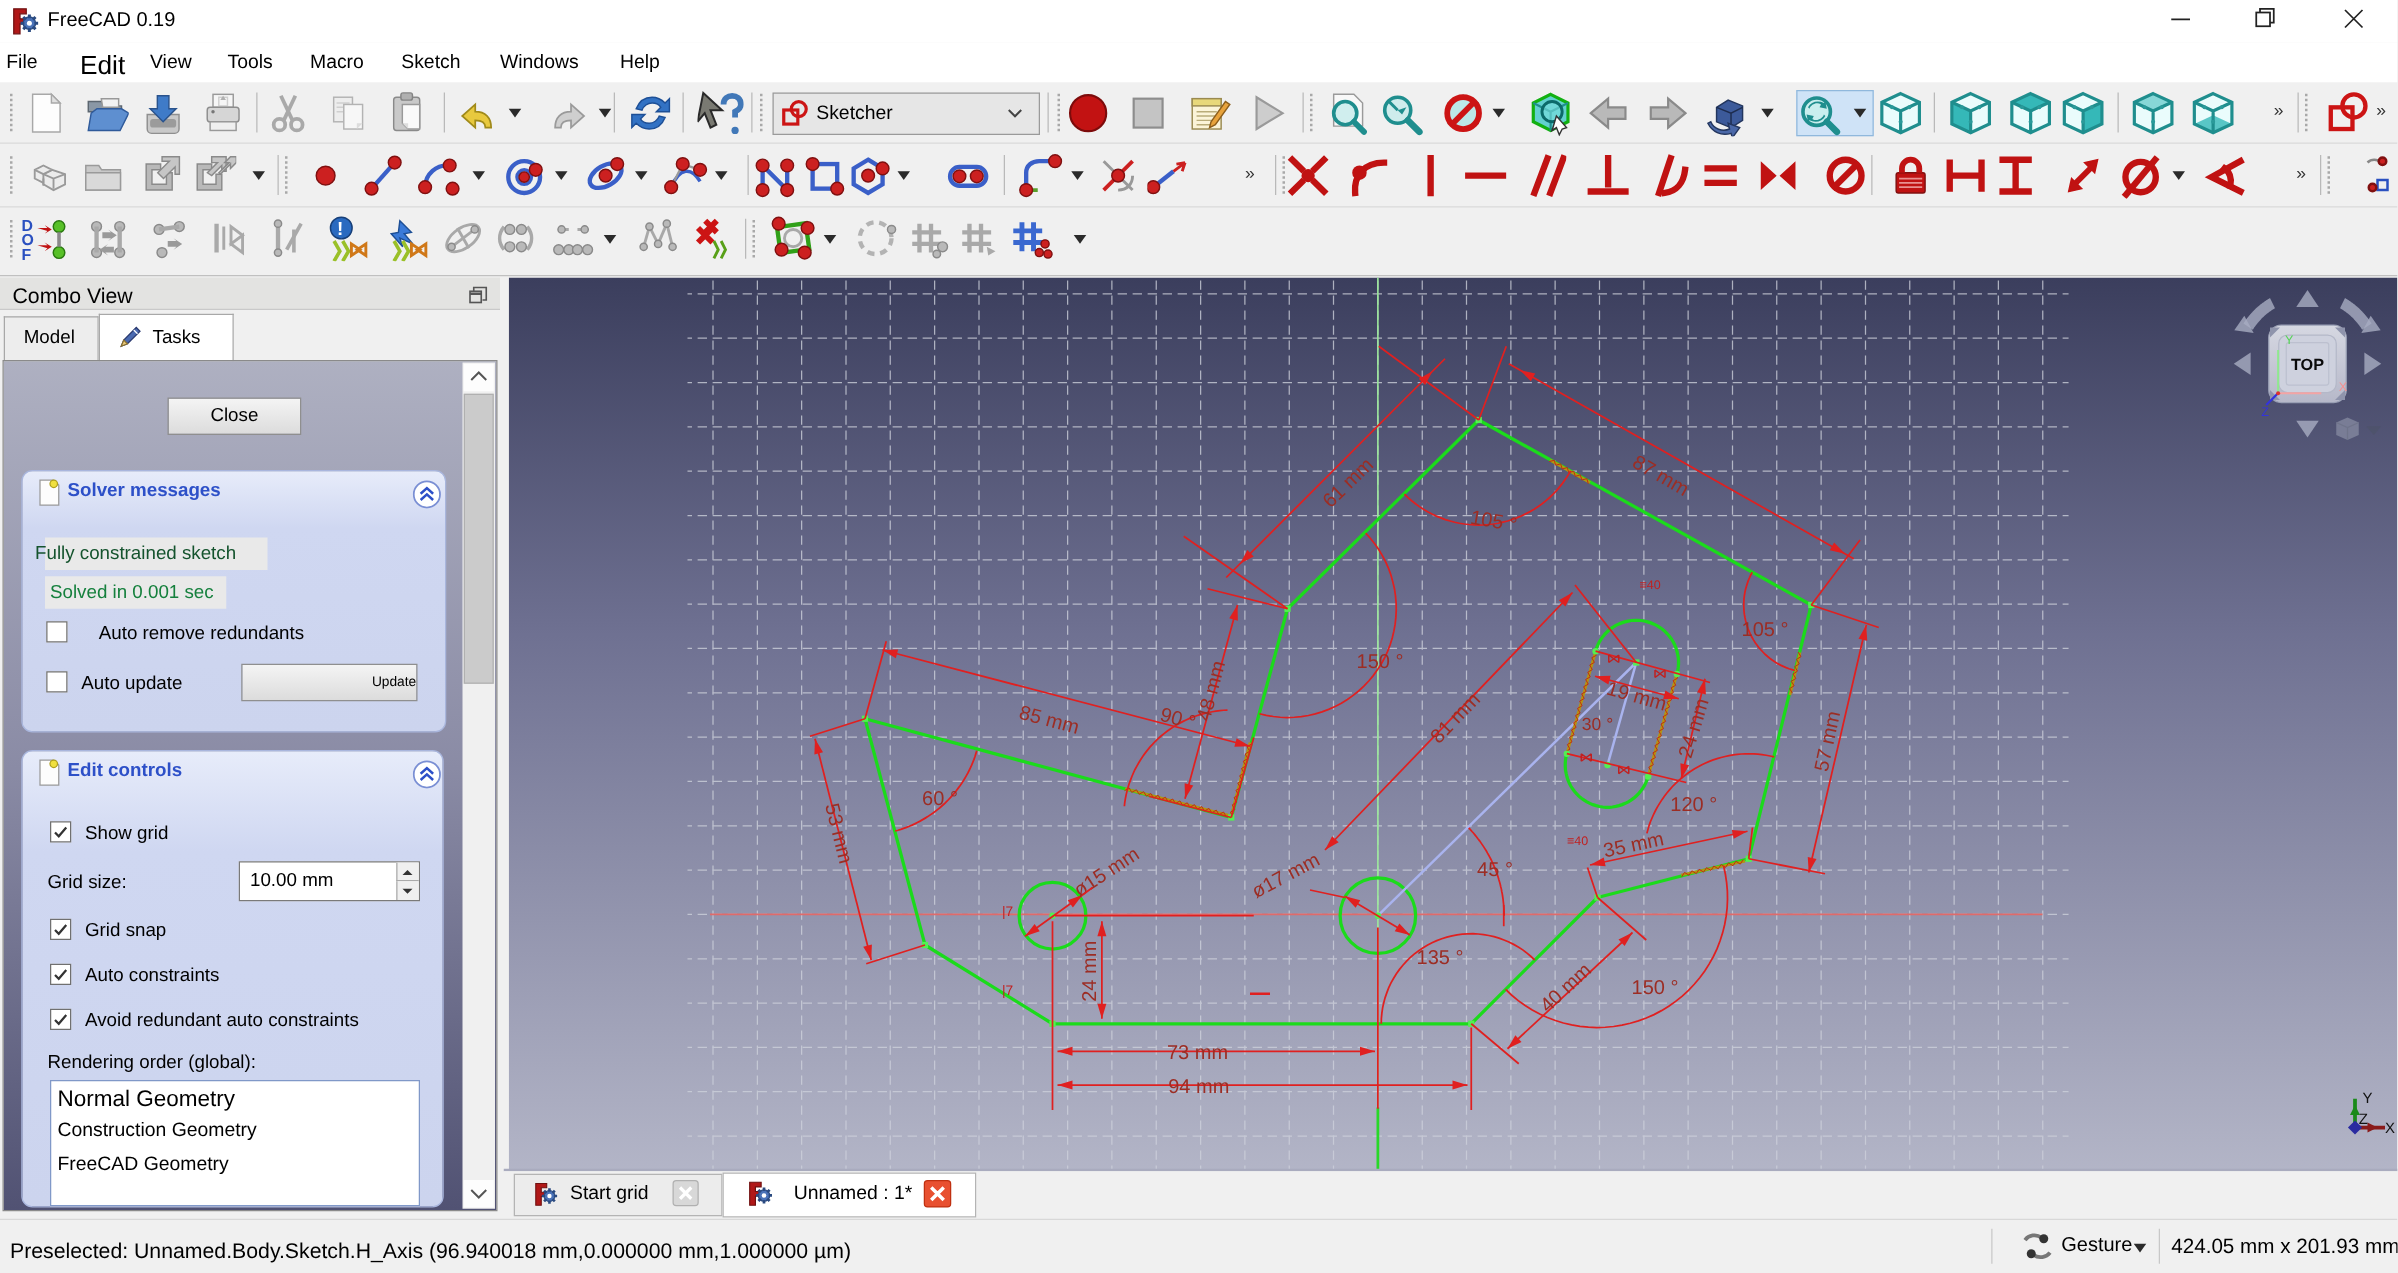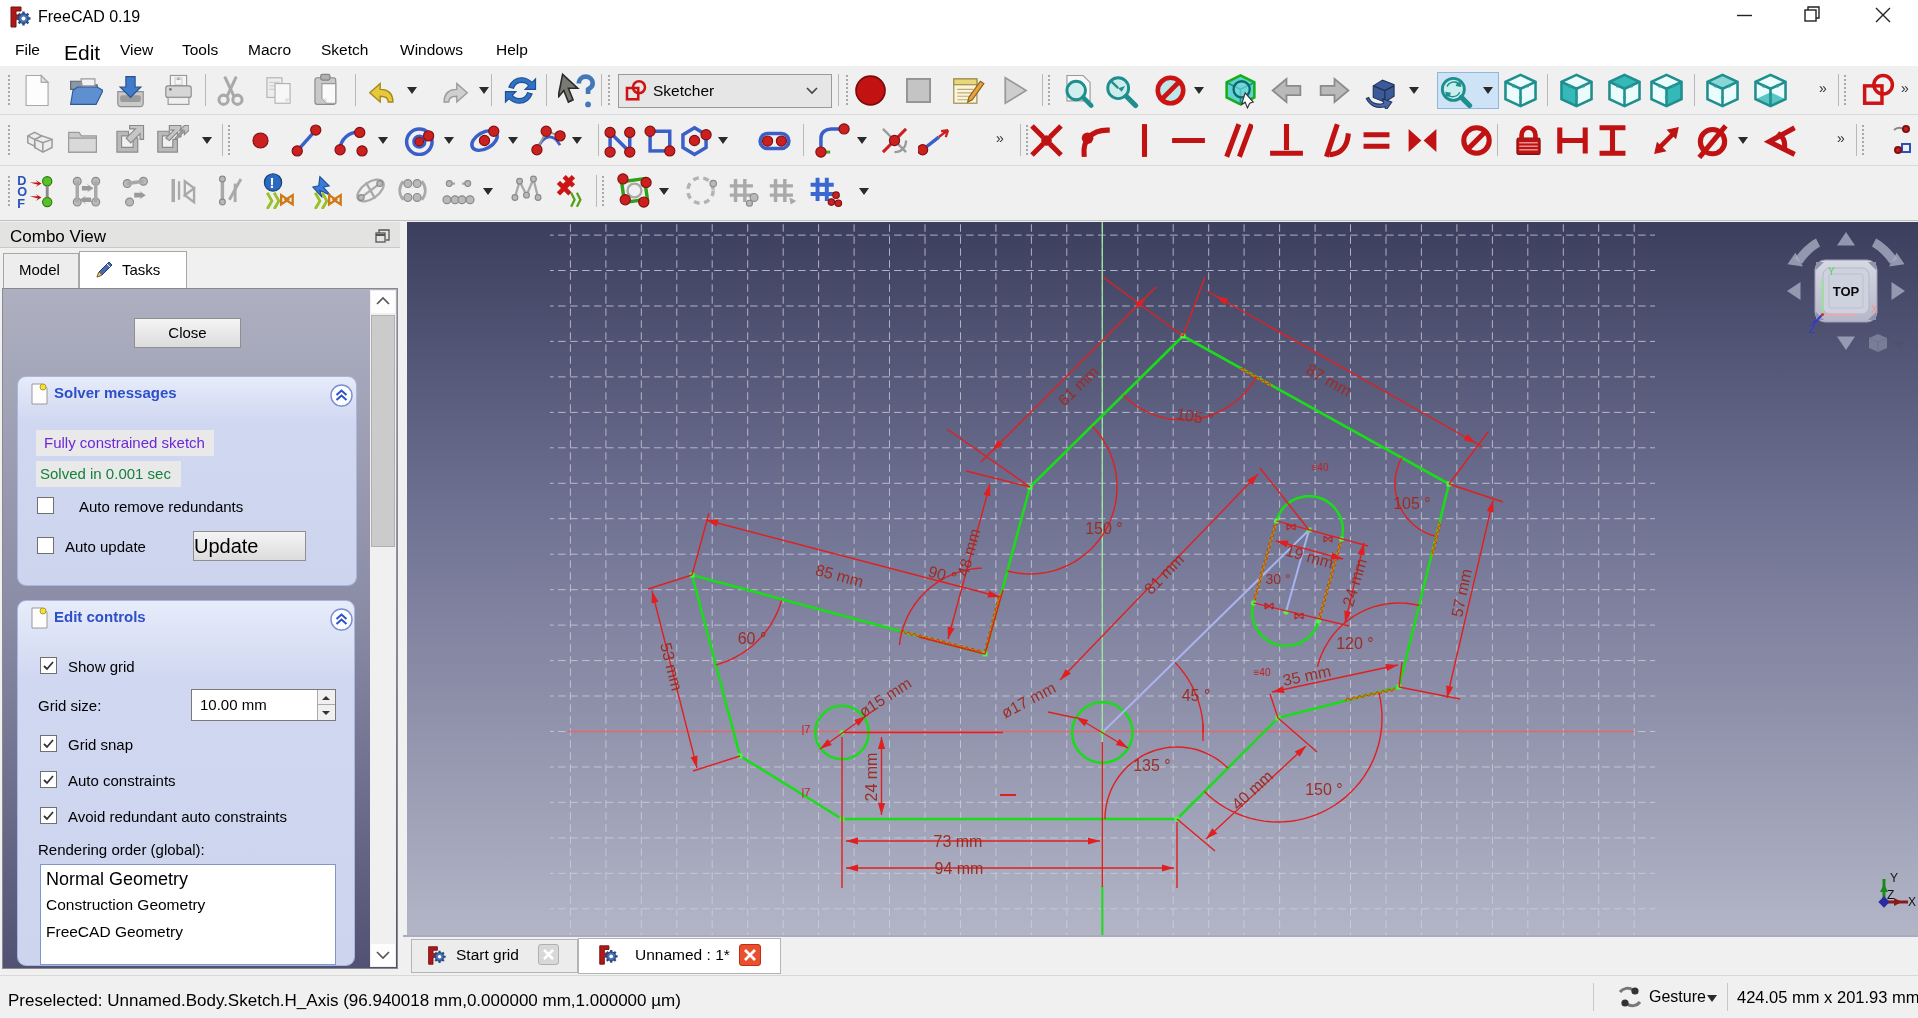--- a/index.html
+++ b/index.html
@@ -24,21 +24,21 @@
 <div class="lbl" style="left:38px;top:8px;font-size:16px">FreeCAD 0.19</div>
 <svg class="abs" style="left:1725px;top:0" width="193" height="34" viewBox="0 0 193 34">
     <g stroke="#222" stroke-width="1.4" fill="none">
       <path d="M12 15.5h15"></path>
       <rect x="80" y="10" width="11" height="11"></rect>
       <path d="M83 10v-3h11v11h-3"></path>
       <path d="M151 8l14 14M165 8l-14 14"></path>
     </g>
   </svg>
 <div class="abs" style="left:0;top:34px;width:1918px;height:32px;background:#fff"></div>
-<div class="lbl" style="left:15px;top:41px;font-size:15.5px">File</div>
+<div class="lbl" style="left:5px;top:41px;font-size:15.5px">File</div>
 <div class="lbl" style="left:64px;top:41px;font-size:21px">Edit</div>
 <div class="lbl" style="left:120px;top:41px;font-size:15.5px">View</div>
 <div class="lbl" style="left:182px;top:41px;font-size:15.5px">Tools</div>
 <div class="lbl" style="left:248px;top:41px;font-size:15.5px">Macro</div>
 <div class="lbl" style="left:321px;top:41px;font-size:15.5px">Sketch</div>
 <div class="lbl" style="left:400px;top:41px;font-size:15.5px">Windows</div>
 <div class="lbl" style="left:496px;top:41px;font-size:15.5px">Help</div>
 <div class="abs" style="left:0;top:66px;width:1918px;height:155px;background:#f0f0f0;border-bottom:1px solid #c0c0c0"></div>
 <div class="abs" style="left:0;top:114px;width:1918px;height:1px;background:#d9d9d9"></div>
 <div class="abs" style="left:0;top:165px;width:1918px;height:1px;background:#d9d9d9"></div>
@@ -627,28 +627,28 @@
     <circle cx="13" cy="4" r="3" fill="#f0e040" stroke="#b0a020"></circle>
   </svg>
 <div class="lbl" style="left:54px;top:384px;font-weight:bold;color:#2d50c8">Solver messages</div>
 <svg class="abs" style="left:330px;top:384px" width="23" height="23" viewBox="0 0 23 23">
     <circle cx="11.5" cy="11.5" r="10.5" fill="#fff" stroke="#7a8fd4" stroke-width="1.4"></circle>
     <g fill="none" stroke="#2d50c8" stroke-width="2">
       <path d="M6.5 11l5-4.5 5 4.5M6.5 16l5-4.5 5 4.5"></path>
     </g>
   </svg>
 <div class="abs" style="left:36px;top:430px;width:178px;height:26px;background:#e9e9e9"></div>
-<div class="lbl" style="left:44px;top:434px;color:#6d28d9">Fully constrained sketch</div>
+<div class="lbl" style="left:28px;top:434px;color:#14532d">Fully constrained sketch</div>
 <div class="abs" style="left:36px;top:461px;width:145px;height:26px;background:#e9e9e9"></div>
 <div class="lbl" style="left:40px;top:465px;color:#15803d">Solved in 0.001 sec</div>
 <div class="cb" style="left:37px;top:497px"></div>
 <div class="lbl" style="left:79px;top:498px">Auto remove redundants</div>
 <div class="cb" style="left:37px;top:537px"></div>
 <div class="lbl" style="left:65px;top:538px">Auto update</div>
-<div class="abs" style="left:193px;top:531px;width:113px;height:30px;background:linear-gradient(#f4f4f4,#dcdcdc);border:1px solid #8f8f8f;text-align:left;line-height:28px;font-size:20px">Update</div>
+<div class="abs" style="left:193px;top:531px;width:141px;height:30px;background:linear-gradient(#f4f4f4,#dcdcdc);border:1px solid #8f8f8f;text-align:right;line-height:28px;font-size:11px">Update</div>
 <div class="abs" style="left:17px;top:600px;width:338px;height:366px;background:linear-gradient(#e7ecfa,#cfd7f1 22%,#ccd4ee);border:1px solid #a9b6dd;border-radius:9px"></div>
 <svg class="abs" style="left:30px;top:607px" width="18" height="22" viewBox="0 0 18 22">
     <path d="M2 1h11l4 4v16H2z" fill="#fdfdfd" stroke="#9a9a9a"></path>
     <circle cx="13" cy="4" r="3" fill="#f0e040" stroke="#b0a020"></circle>
   </svg>
 <div class="lbl" style="left:54px;top:608px;font-weight:bold;color:#2d50c8">Edit controls</div>
 <svg class="abs" style="left:330px;top:608px" width="23" height="23" viewBox="0 0 23 23">
     <circle cx="11.5" cy="11.5" r="10.5" fill="#fff" stroke="#7a8fd4" stroke-width="1.4"></circle>
     <g fill="none" stroke="#2d50c8" stroke-width="2">
       <path d="M6.5 11l5-4.5 5 4.5M6.5 16l5-4.5 5 4.5"></path>

